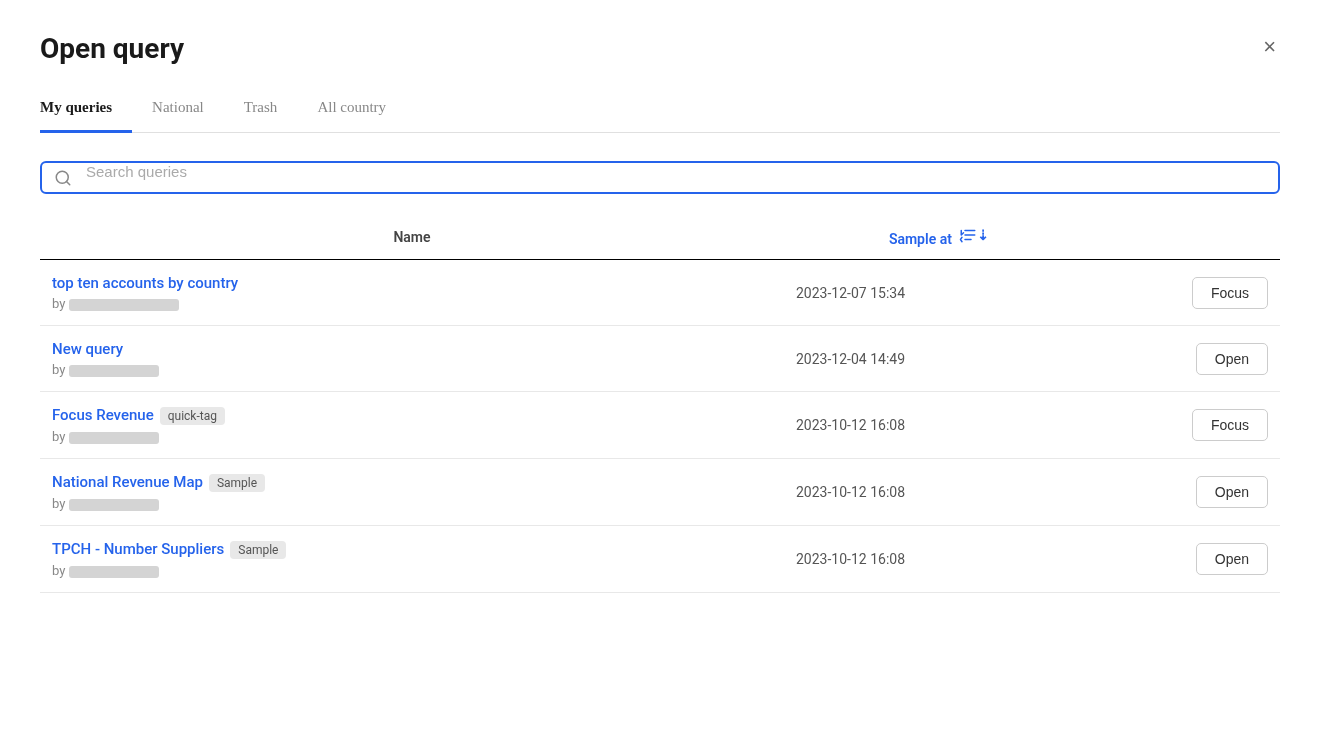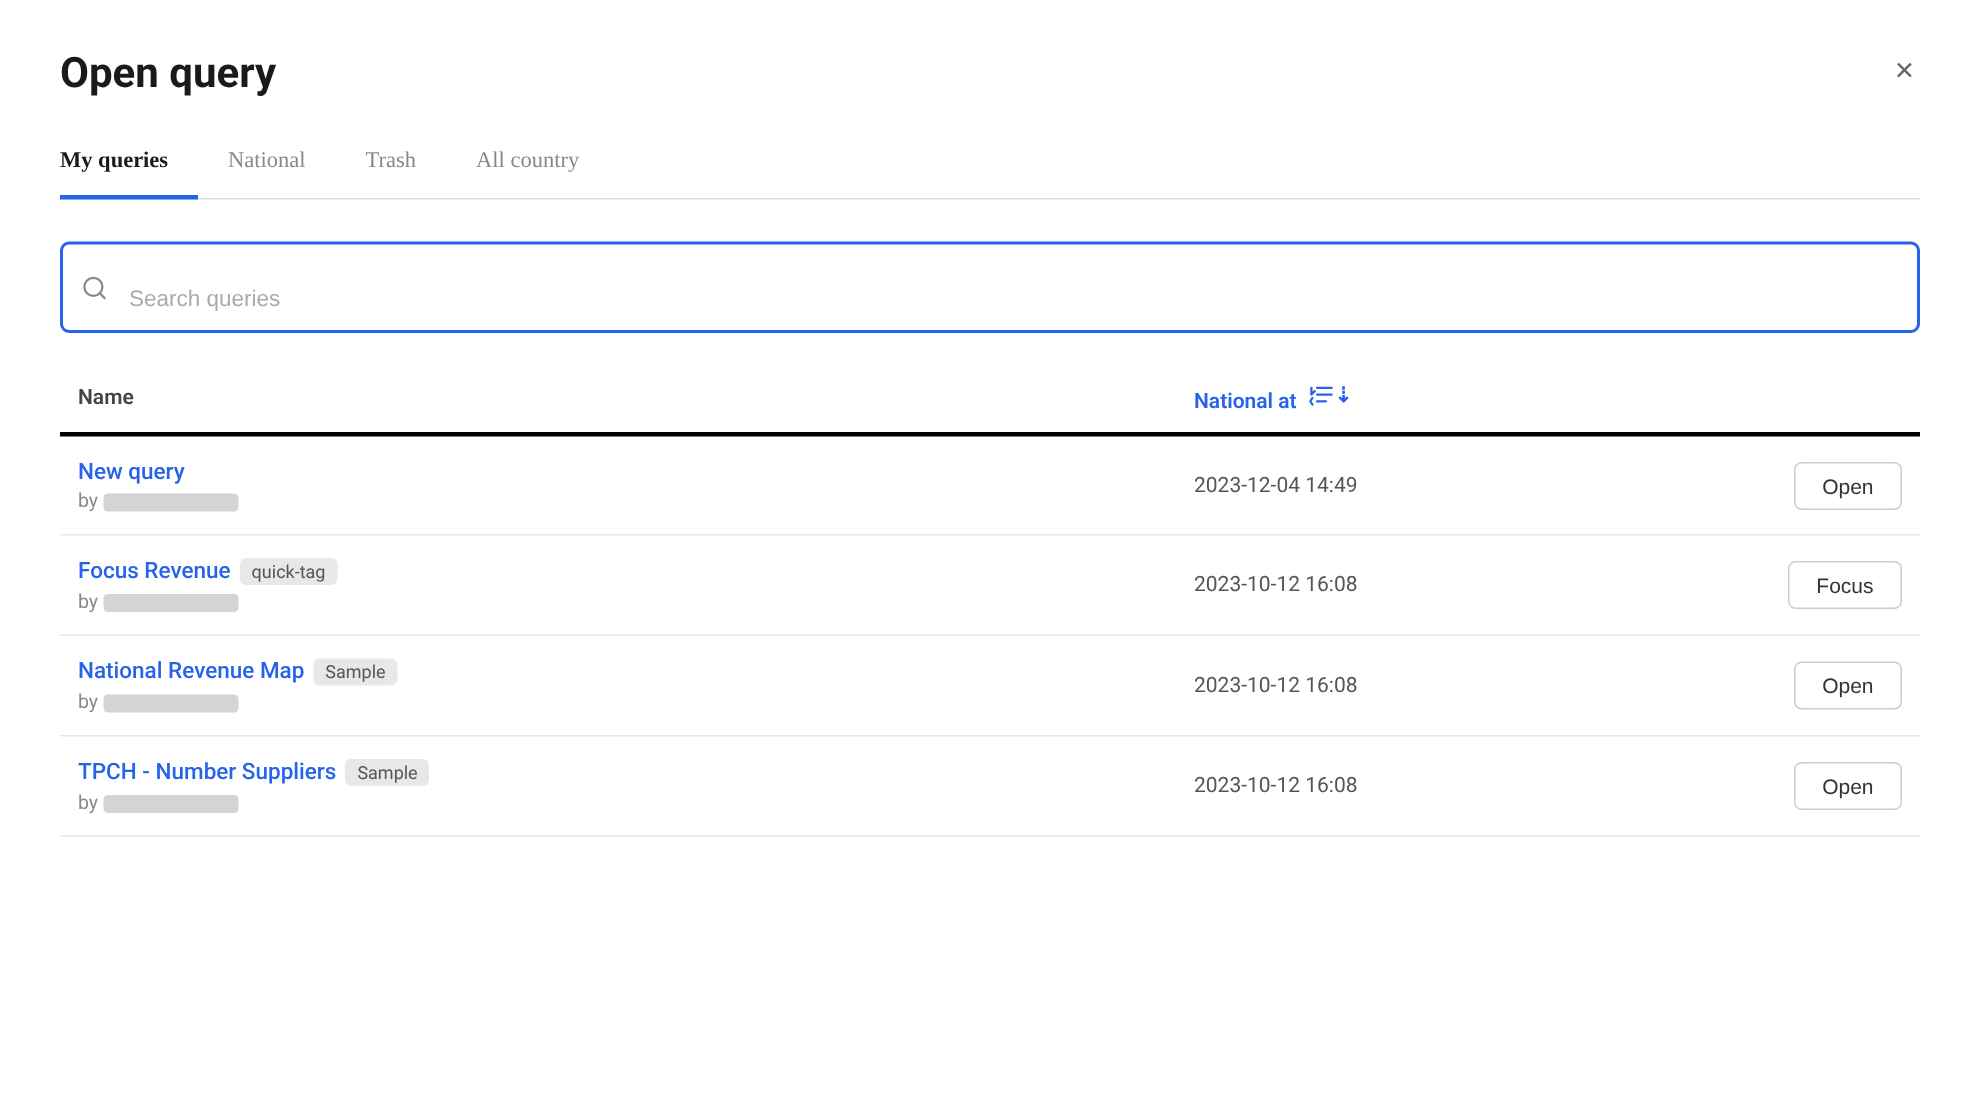--- a/index.html
+++ b/index.html
@@ -87,44 +87,44 @@
       left: 14px;
       top: 50%;
       transform: translateY(-50%);
       color: #888;
       display: flex;
       align-items: center;
     }
 
     .search-input {
       width: 100%;
-      padding: 28px 16px 12px 44px;
+      padding: 0 16px 12px 44px;
       font-size: 15px;
       border: 2px solid #2563eb;
       border-radius: 6px;
       outline: none;
       color: #333;
     }
 
     .search-input::placeholder {
       color: #aaa;
     }
 
     .table {
       width: 100%;
       border-collapse: collapse;
     }
 
     .table thead tr th {
-      text-align: left;
+      text-align: center;
       padding: 8px 12px 12px 12px;
       font-size: 14px;
       font-weight: 600;
       color: #444;
-      border-bottom: 3px solid #000000;
+      border-bottom: 1px solid #000000;
     }
 
     .th-created {
       color: #2563eb !important;
       white-space: nowrap;
     }
 
     .sort-icon {
       display: inline-flex;
       align-items: center;
@@ -228,37 +228,45 @@
     <input class="search-input" type="text" placeholder="Search queries" style="">
   </div>
 
   <table class="table">
     <thead>
       <tr>
         <th class="name-cell">
           <span>Name</span>
         </th>
         <th class="created-cell th-created">
-          <span>National at</span>
+          <span>Sample at</span>
           <span class="sort-icon">
             <svg width="18" height="18" viewBox="0 0 24 24" fill="none" stroke="#2563eb" stroke-width="2" stroke-linecap="round" stroke-linejoin="round">
               <line x1="8" y1="6" x2="21" y2="6"></line>
               <line x1="8" y1="12" x2="21" y2="12"></line>
               <line x1="8" y1="18" x2="16" y2="18"></line>
               <polyline points="4 15 2 18 4 21" fill="none"></polyline>
               <line x1="2" y1="18" x2="5" y2="18" stroke="none"></line>
               <path d="M3 6 L3 12 L6 9" fill="none"></path>
             </svg>
             ⇣
           </span>
         </th>
         <th class="action-cell"></th>
       </tr>
     </thead>
     <tbody id="table-body">
+    <tr>
+          <td class="name-cell">
+            <div><a class="query-name-link" href="#">top ten accounts by country</a></div>
+            <div class="query-author">by <span class="author-blur" style="width: 110px;"></span></div>
+          </td>
+          <td class="created-cell created-at">2023-12-07 15:34</td>
+          <td class="action-cell"><button class="action-btn">Focus</button></td>
+        </tr>
         <tr>
           <td class="name-cell">
             <div><a class="query-name-link" href="#">New query</a></div>
             <div class="query-author">by <span class="author-blur" style="width: 90px;"></span></div>
           </td>
           <td class="created-cell created-at">2023-12-04 14:49</td>
           <td class="action-cell"><button class="action-btn">Open</button></td>
         </tr>
         <tr>
           <td class="name-cell">

